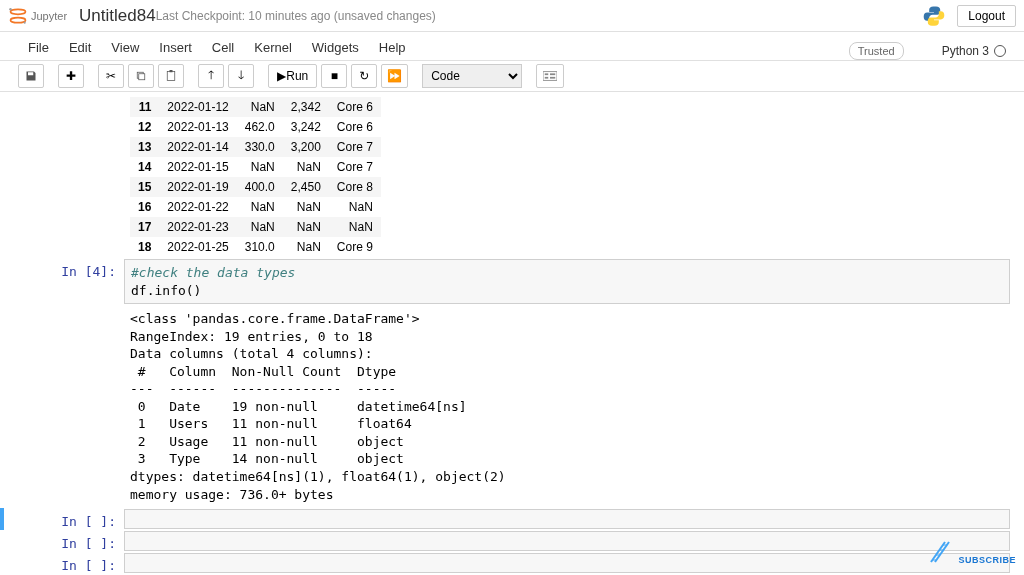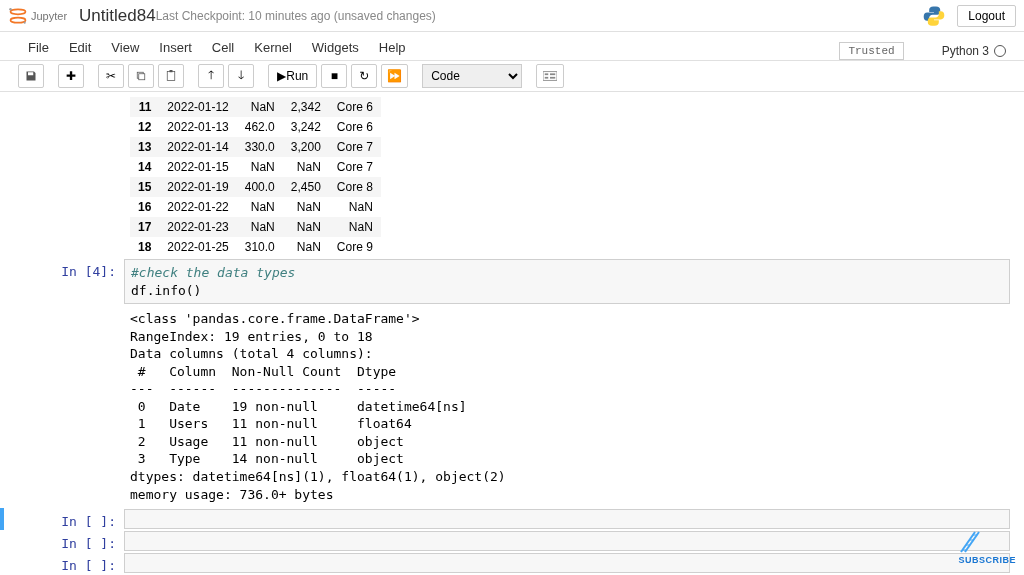--- a/index.html
+++ b/index.html
@@ -9,42 +9,42 @@
   .logo-icon { width:20px; height:20px; display:inline-flex; align-items:center; justify-content:center;}
   .logo-text { color:#757575; font-weight:400;}
   .title { font-size: 17px; color: #333; }
   .checkpoint { font-size: 12px; color: #888; }
   .header-right { margin-left: auto; display:flex; align-items:center; gap:12px;}
   .logout-btn { border: 1px solid #ccc; background: #fff; padding: 3px 10px; border-radius: 2px; font-size: 12px; cursor:pointer;}
   .py-icon { width:22px; height:22px; }
   .menubar { display: flex; align-items: flex-end; border-bottom: 1px solid #e0e0e0; padding: 0 18px; height: 29px;}
   .menubar .menu-item { padding: 5px 10px; color: #333; font-size: 13px; cursor:pointer;}
   .menubar-right { margin-left: auto; display:flex; align-items:center; gap:10px;}
-  .trusted { border:1px solid #ccc; padding:2px 8px; font-size:11px; color:#666; border-radius:0;font-family:Liberation Mono, monospace;}
+  .trusted { border:1px solid #ccc; padding:2px 8px; font-size:11px; color:#666; border-radius:8px;}
   .kernel-name { font-size: 12px; color: #333; display:flex; align-items:center; gap:5px;padding-left:28px;}
   .kernel-dot { width:12px; height:12px; border:1px solid #555; border-radius:50%; display:inline-block;}
   .toolbar { display: flex; align-items: center; padding: 3px 18px; border-bottom: 1px solid #e0e0e0; gap: 4px; }
   .toolbar .btn { border: 1px solid #ccc; background: #fff; height: 24px; min-width: 26px; padding: 0 5px; display:inline-flex; align-items:center; justify-content:center; font-size: 12px; border-radius: 2px; cursor:pointer;}
   .toolbar .sep { width: 6px; }
   .toolbar .run-btn { padding: 0 8px; }
   .toolbar select { height: 24px; border:1px solid #ccc; font-size: 12px; width: 100px; padding-left:4px;}
   .notebook-container { padding: 4px 0 30px 0; }
   .cell { display:flex; padding: 1px 14px; }
   .prompt { width: 110px; text-align: right; padding: 5px 8px 0 0; font-family: monospace; font-size: 13px;}
   .in-prompt { color: #303F9F; }
   .input-area { flex:1; border:1px solid #cfcfcf; background: #f7f7f7; padding: 4px 6px; font-family: monospace; font-size: 13px; line-height: 1.35;}
   .output-area { flex:1; background:#fff; padding: 4px 6px; font-family: monospace; font-size: 13px; line-height: 1.35; white-space: pre;}
   .table-area { flex:1; background:#fff; padding: 0 6px; }
   table.df { border-collapse: collapse; font-size: 12px; }
   table.df th, table.df td { padding: 3px 8px; text-align: right; border: none;}
   table.df tr:nth-child(odd) td, table.df tr:nth-child(odd) th.rowhead { background: #f5f5f5; }
   table.df th.rowhead { font-weight: bold; }
   .comment { color: #408080; font-style: italic; }
   .selected { border-left: 4px solid #42A5F5; padding-left:10px;}
-  .subscribe { position: fixed; right: 8px; bottom: 10px; display:flex; flex-direction:column; align-items:flex-start; font-size:9px; color:#1976D2; font-weight:bold; letter-spacing:0.5px;}
+  .subscribe { position: fixed; right: 8px; bottom: 10px; display:flex; flex-direction:row; align-items:flex-end; font-size:9px; color:#1976D2; font-weight:bold; letter-spacing:0.5px;}
   .helix { width:30px; height:25px; }
   .cmd-icon { border:1px solid #ccc; height:24px; width:28px; display:inline-flex; align-items:center; justify-content:center; border-radius:2px;}
 </style>
 </head>
 <body>
 
 <div class="header">
   <span class="logo">
     <span class="logo-icon">
       <svg viewBox="0 0 24 24" width="20" height="20">

